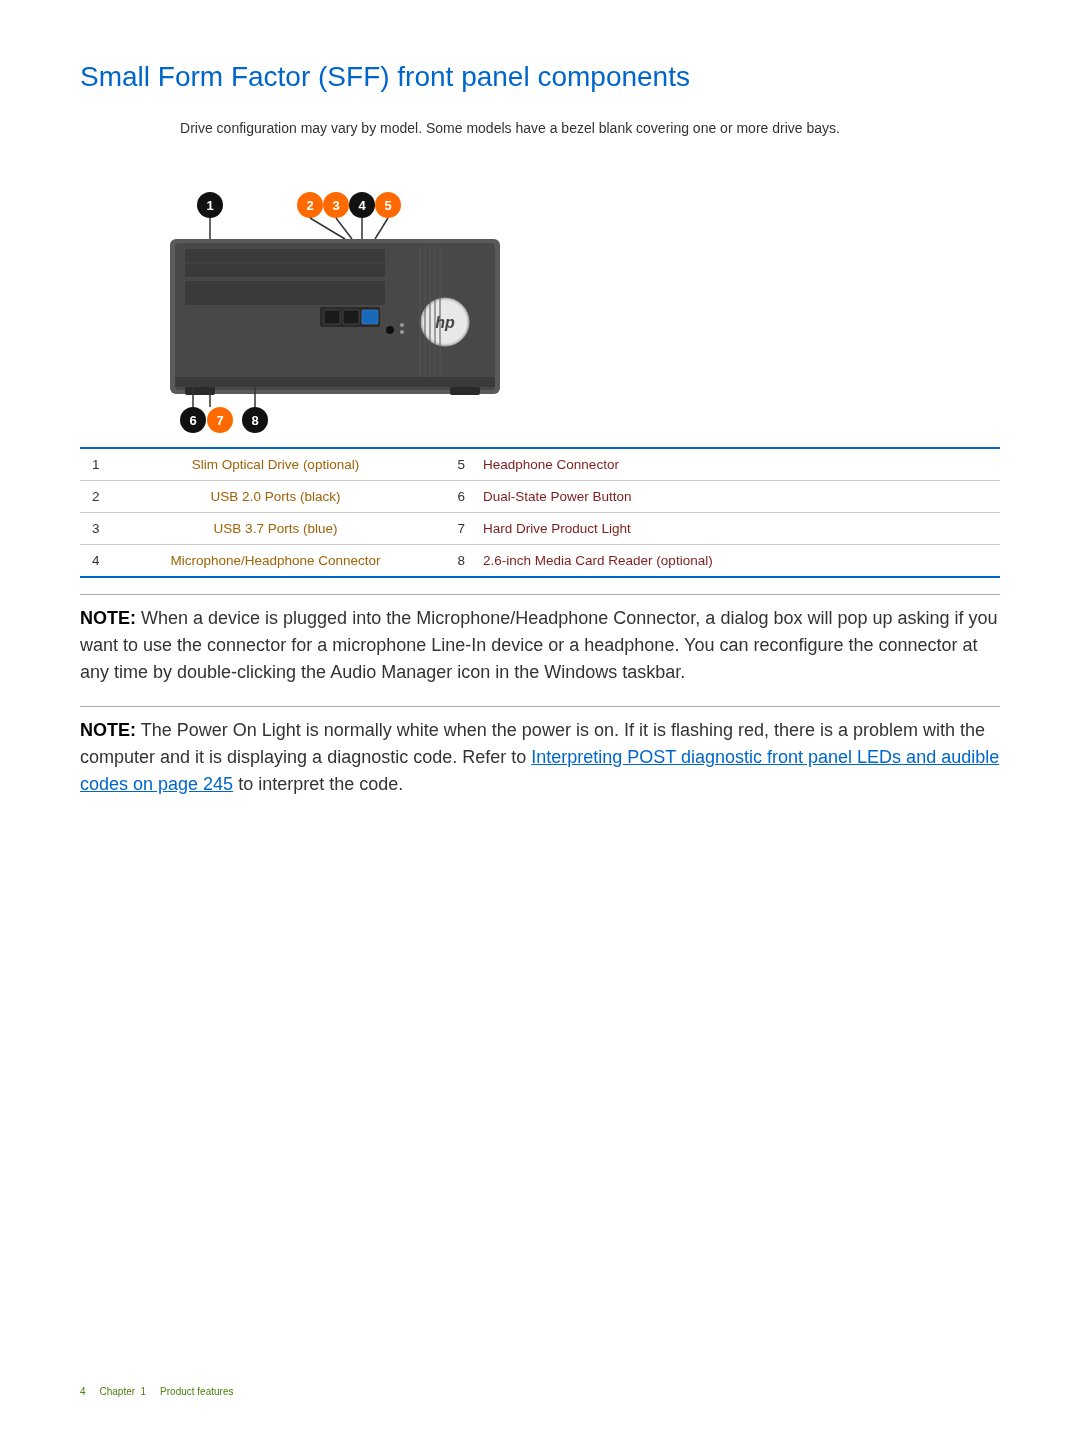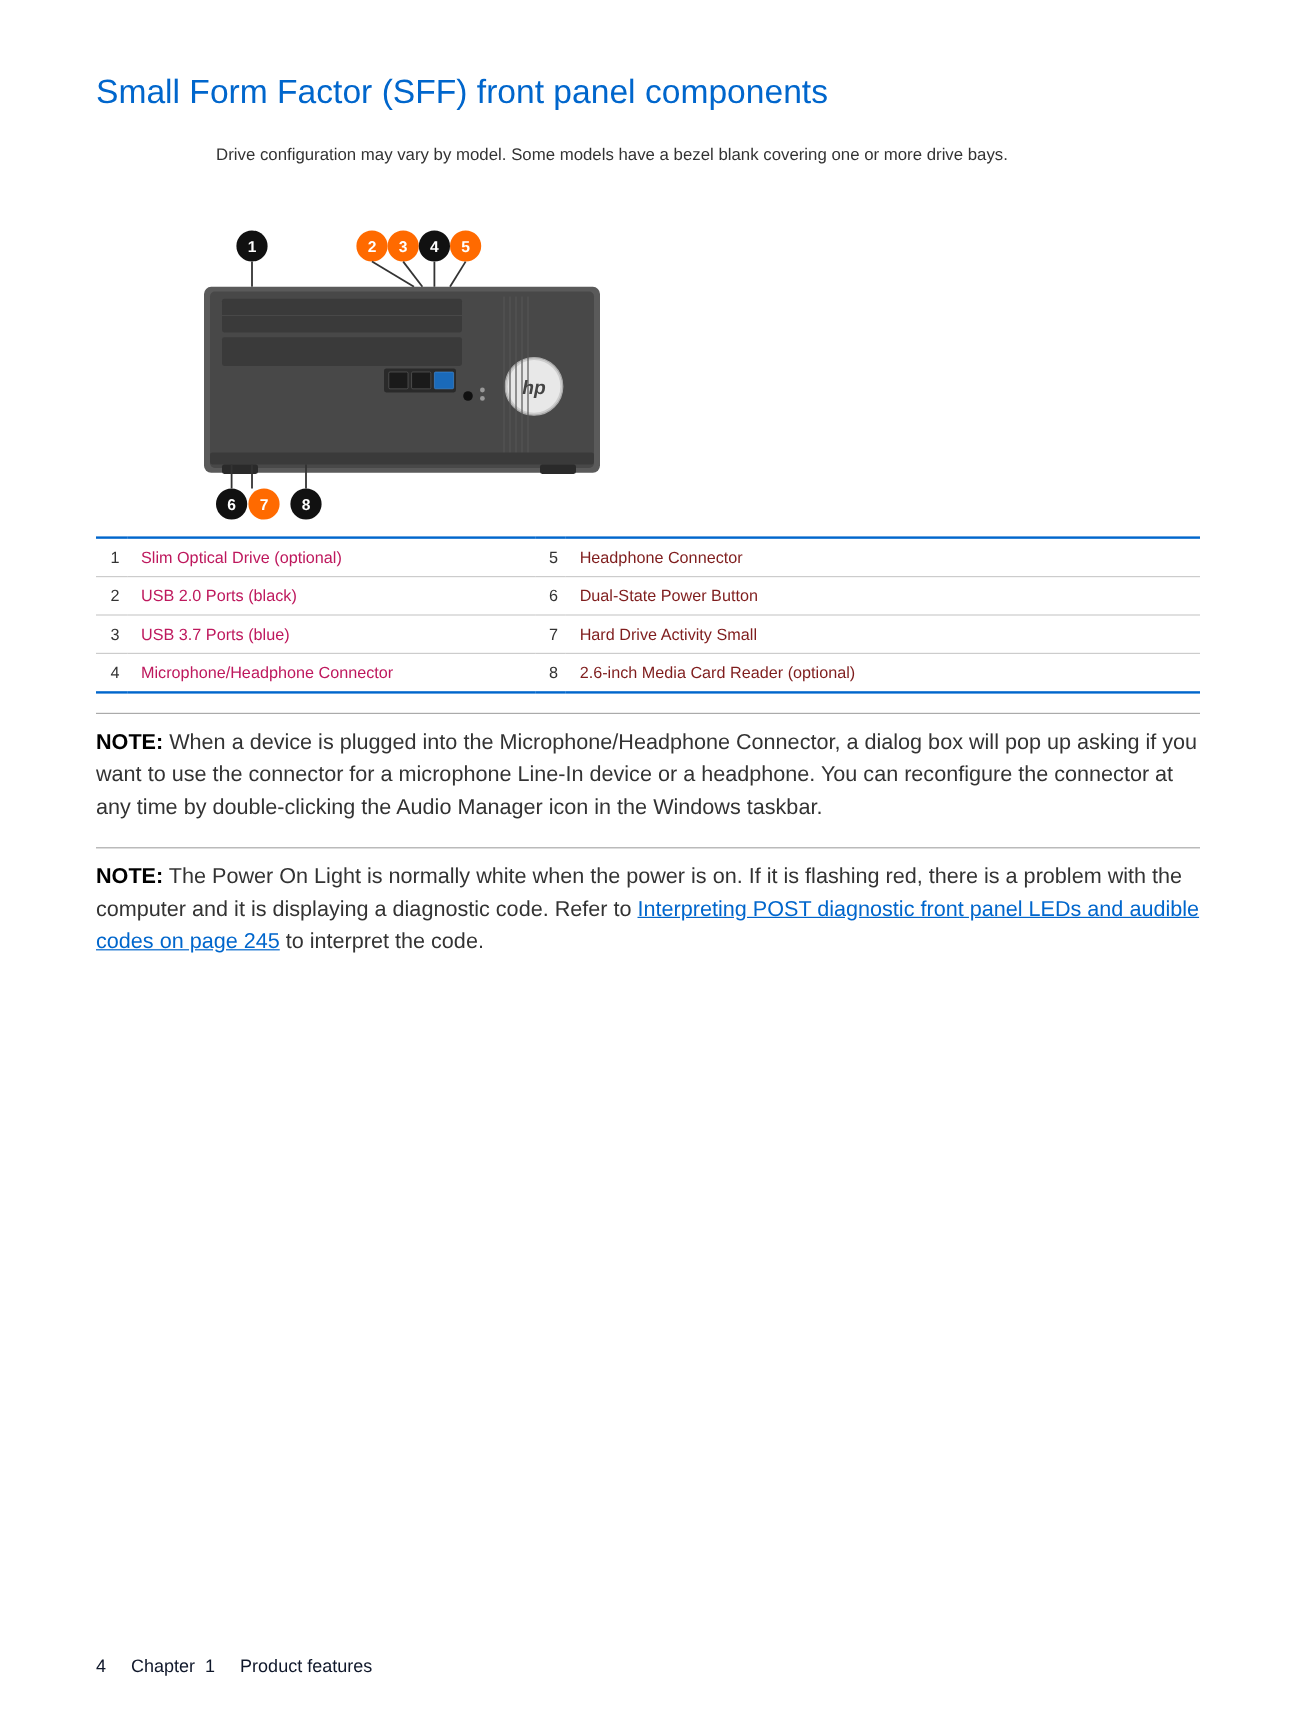--- a/index.html
+++ b/index.html
@@ -66,21 +66,22 @@
 
     .components-table td:first-child {
       width: 20px;
       color: #333;
       font-weight: normal;
       padding-right: 6px;
     }
 
     .components-table td:nth-child(2) {
       width: 340px;
-      color: #be185d;
+      color: #a16207;
+      text-align: center;
     }
 
     .components-table td:nth-child(3) {
       width: 20px;
       color: #333;
       font-weight: normal;
       padding-right: 6px;
     }
 
     .components-table td:nth-child(4) {
@@ -105,22 +106,22 @@
     }
 
     .note-link {
       color: #0066cc;
     }
 
     .page-footer {
       position: absolute;
       bottom: 40px;
       left: 80px;
-      font-size: 15px;
-      color: #0f172a;
+      font-size: 10px;
+      color: #4d7c0f;
     }
 
     .diagram-wrapper {
       margin-bottom: 10px;
       position: relative;
     }
   </style>
 </head>
 <body>
 
@@ -213,21 +214,21 @@
     <tr>
       <td>2</td>
       <td>USB 2.0 Ports (black)</td>
       <td>6</td>
       <td>Dual-State Power Button</td>
     </tr>
     <tr>
       <td>3</td>
       <td>USB 3.7 Ports (blue)</td>
       <td>7</td>
-      <td>Hard Drive Activity Small</td>
+      <td>Hard Drive Product Light</td>
     </tr>
     <tr>
       <td>4</td>
       <td>Microphone/Headphone Connector</td>
       <td>8</td>
       <td>2.6-inch Media Card Reader (optional)</td>
     </tr>
   </tbody>
 </table>
 

